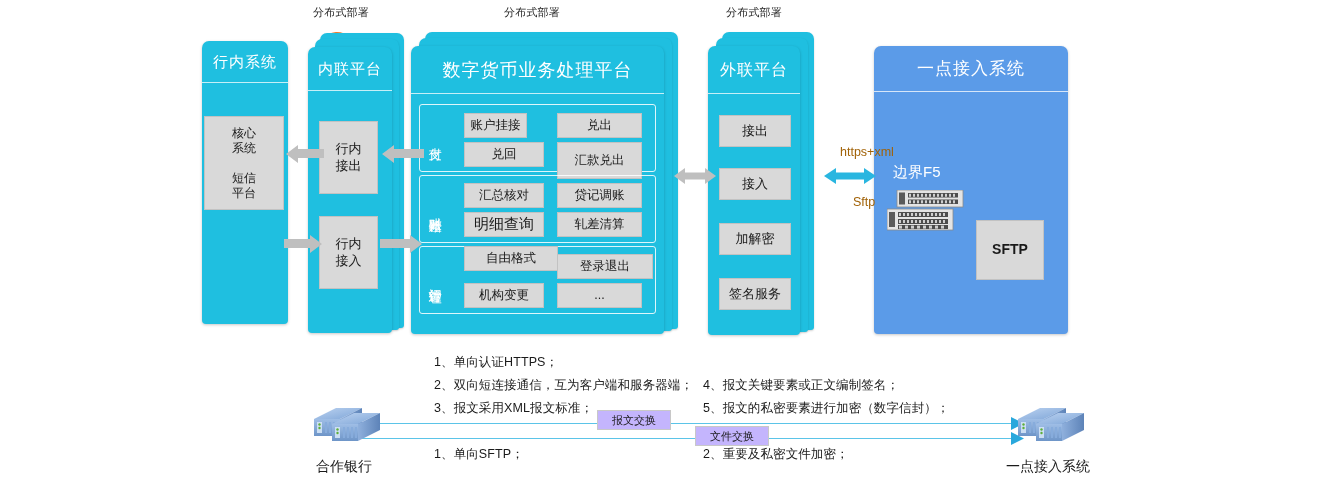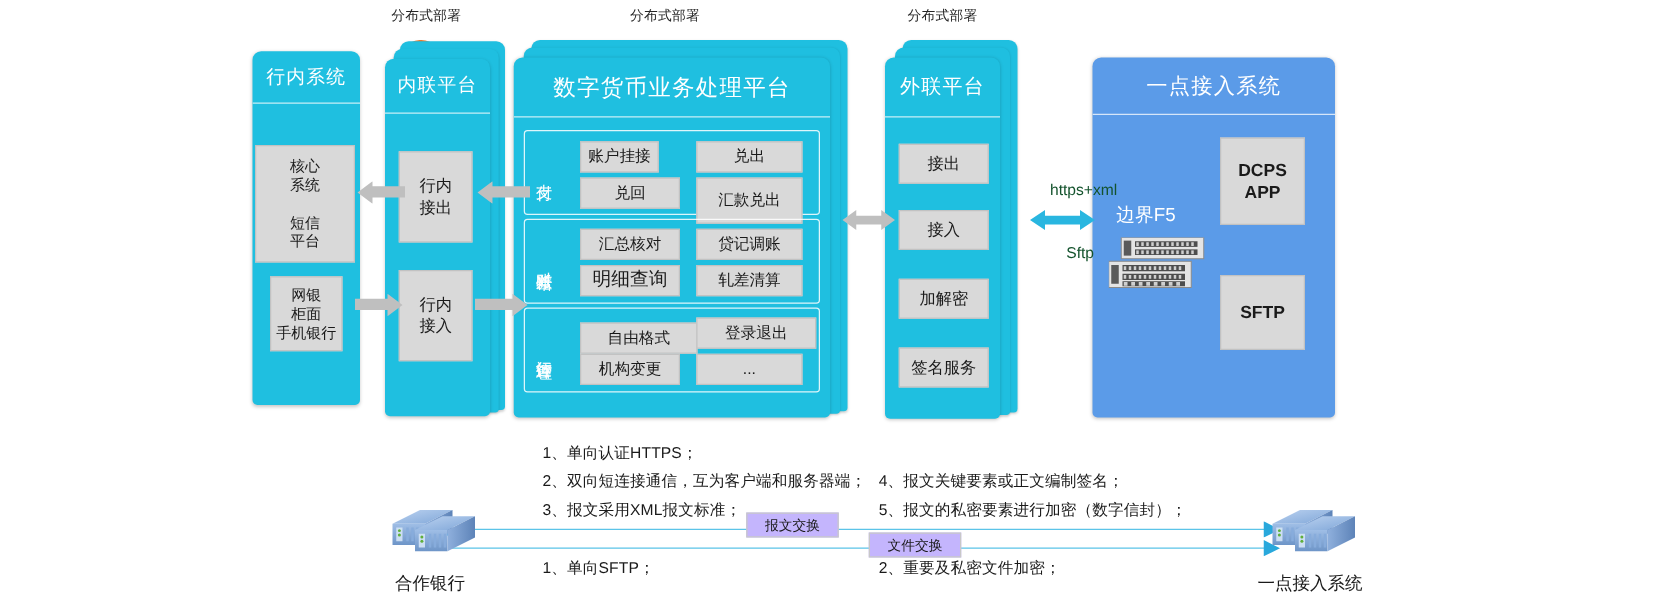--- a/index.html
+++ b/index.html
@@ -58,21 +58,21 @@
     writing-mode: vertical-rl; text-orientation: upright;
     letter-spacing: 1px; line-height: 1.05;
     display: flex; align-items: center; justify-content: center;
   }
 
   
   .garrow { position: absolute; }
 
   
   .proto-label {
-    position: absolute; font-size: 12.5px; color: #14532d; white-space: nowrap; padding-left: 20px;
+    position: absolute; font-size: 12.5px; color: #a16207; white-space: nowrap; padding-left: 20px;
   }
 
   
   .note {
     position: absolute; font-size: 12.5px; color: #1a1a1a;
     white-space: nowrap; letter-spacing: .1px;
   }
   .flowline { position: absolute; background: #5BC4E8; height: 1px; }
   .xchg {
     position: absolute; background: #c4b5fd; border: 1px solid #c8c8c8;
@@ -107,23 +107,20 @@
   </svg>
 
   <div class="panel" style="left:202px; top:41px; width:86px; height:283px;">
     <div class="ptitle" style="height:42px; line-height:42px; font-size:15px;">行内系统</div>
   </div>
   <div class="gbox" style="left:204px; top:116px; width:80px; height:94px; font-size:12px;">核心
 系统
 
 短信
 平台</div>
-  <div class="gbox" style="left:216px; top:221px; width:58px; height:60px; font-size:12px;">网银
-柜面
-手机银行</div>
 
   <div class="stack" style="left:320px; top:33px; width:84px; height:295px;"></div>
   <div class="stack" style="left:315px; top:39px; width:84px; height:291px;"></div>
   <div class="panel" style="left:308px; top:47px; width:84px; height:286px;">
     <div class="ptitle" style="height:44px; line-height:44px; font-size:15px;">内联平台</div>
   </div>
   <div class="gbox" style="left:319px; top:121px; width:59px; height:73px; font-size:13px;">行内
 接出</div>
   <div class="gbox" style="left:319px; top:216px; width:59px; height:73px; font-size:13px;">行内
 接入</div>
@@ -143,21 +140,21 @@
 
   <div class="grp" style="left:419px; top:175px; width:237px; height:68px;"></div>
   <div class="grp-label" style="left:424px; top:175px; width:22px; height:68px;">对账差错</div>
   <div class="gbox" style="left:464px; top:183px; width:80px; height:25px; font-size:12.5px;">汇总核对</div>
   <div class="gbox" style="left:557px; top:183px; width:85px; height:25px; font-size:12.5px;">贷记调账</div>
   <div class="gbox" style="left:464px; top:212px; width:80px; height:25px; font-size:15px;">明细查询</div>
   <div class="gbox" style="left:557px; top:212px; width:85px; height:25px; font-size:12.5px;">轧差清算</div>
 
   <div class="grp" style="left:419px; top:246px; width:237px; height:68px;"></div>
   <div class="grp-label" style="left:424px; top:246px; width:22px; height:68px;">运行管理</div>
-  <div class="gbox" style="left:464px; top:258px; width:94px; height:25px; font-size:12.5px;">自由格式</div>
+  <div class="gbox" style="left:464px; top:246px; width:94px; height:25px; font-size:12.5px;">自由格式</div>
   <div class="gbox" style="left:557px; top:254px; width:96px; height:25px; font-size:12.5px;">登录退出</div>
   <div class="gbox" style="left:464px; top:283px; width:80px; height:25px; font-size:12.5px;">机构变更</div>
   <div class="gbox" style="left:557px; top:283px; width:85px; height:25px; font-size:12.5px;">...</div>
 
   <div class="stack" style="left:722px; top:32px; width:92px; height:298px;"></div>
   <div class="stack" style="left:716px; top:38px; width:92px; height:294px;"></div>
   <div class="panel" style="left:708px; top:46px; width:92px; height:289px;">
     <div class="ptitle" style="height:48px; line-height:48px; font-size:16px;">外联平台</div>
   </div>
   <div class="gbox" style="left:719px; top:115px; width:72px; height:32px; font-size:13px;">接出</div>
@@ -241,22 +238,20 @@
         <rect x="24" y="35.6" width="3" height="3"></rect>
           <rect x="30" y="35.6" width="3" height="3"></rect>
         <rect x="36" y="35.6" width="3" height="3"></rect>
           <rect x="42" y="35.6" width="3" height="3"></rect>
         <rect x="48" y="35.6" width="3" height="3"></rect>
           <rect x="54" y="35.6" width="3" height="3"></rect>
       </g>
     </g>
   </svg>
 
-  <div class="gbox" style="left:976px; top:110px; width:68px; height:70px; font-size:14px; font-weight:bold;">DCPS
-APP</div>
   <div class="gbox" style="left:976px; top:220px; width:68px; height:60px; font-size:14px; font-weight:bold;">SFTP</div>
 
   <svg class="garrow" style="left:284px; top:145px;" width="40" height="18">
     <path d="M40,4 L14,4 L14,0 L2,9 L14,18 L14,13 L40,13 Z" fill="#BFBFBF"></path>
   </svg>
   <svg class="garrow" style="left:284px; top:235px;" width="40" height="18">
     <path d="M0,4 L26,4 L26,0 L38,9 L26,18 L26,13 L0,13 Z" fill="#BFBFBF"></path>
   </svg>
   <svg class="garrow" style="left:380px; top:145px;" width="44" height="18">
     <path d="M44,4 L14,4 L14,0 L2,9 L14,18 L14,13 L44,13 Z" fill="#BFBFBF"></path>

